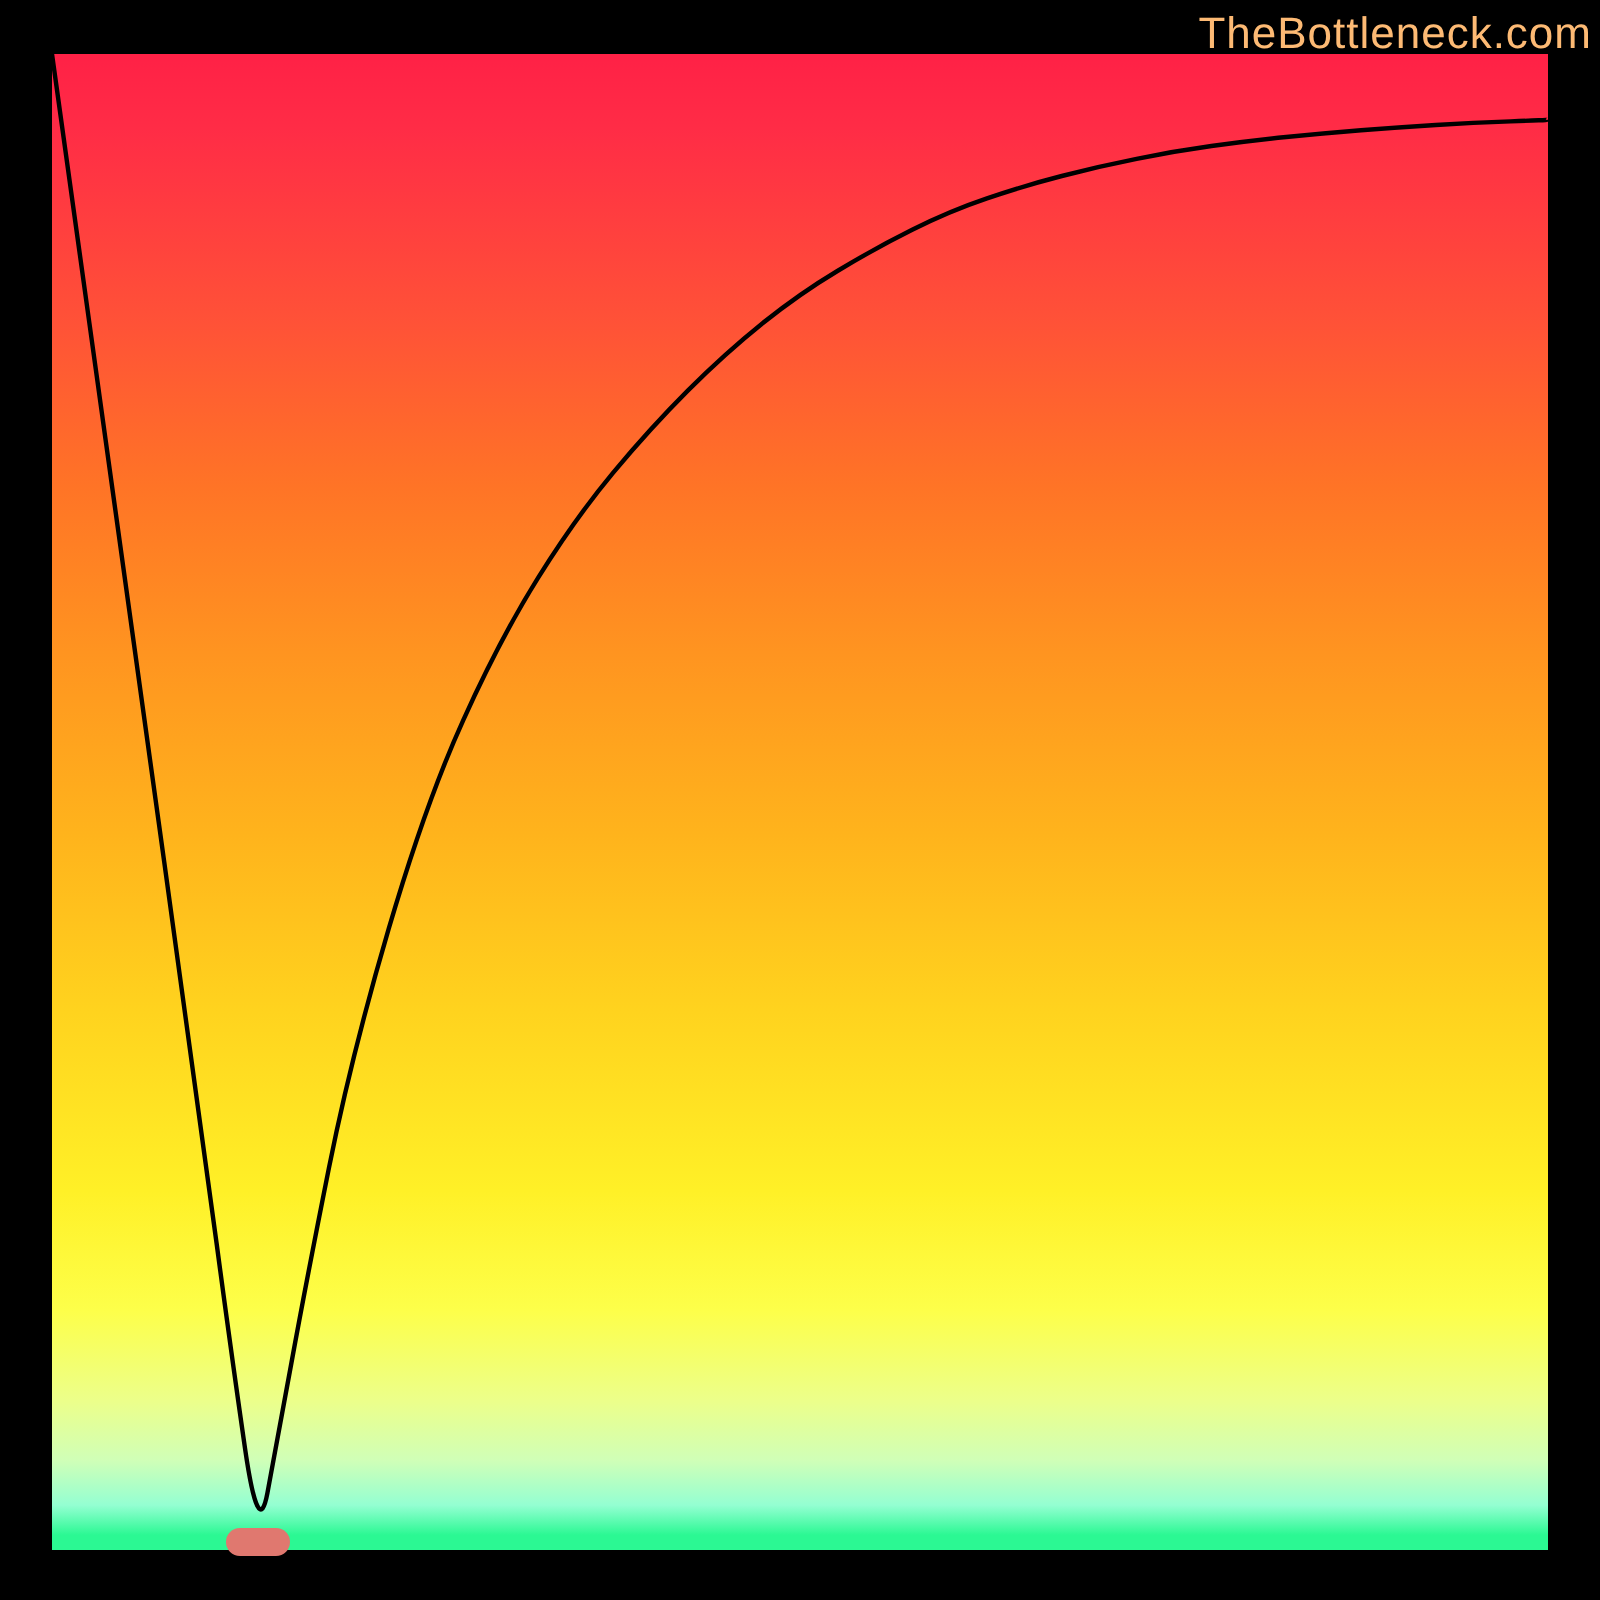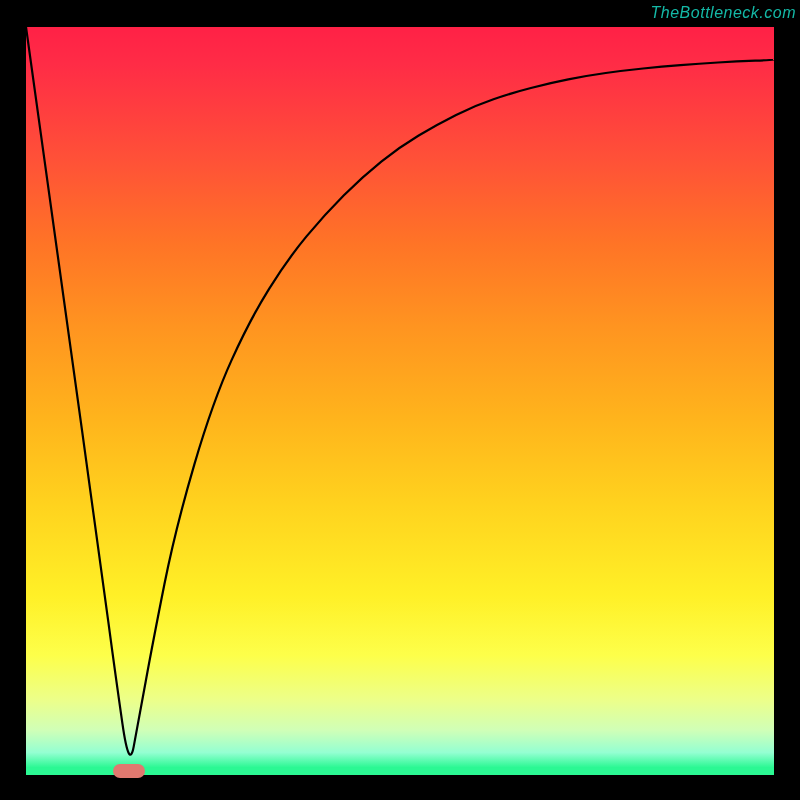--- a/index.html
+++ b/index.html
@@ -44,24 +44,23 @@
         #d0ffb7 94%,
         #94ffd2 97%,
         #2bf893 99%,
         #2bf893 100%
       );
     }
     .watermark {
       position: absolute;
       top: 4px;
       right: 4px;
-      color: #14b8a6;
-      font-size: 16px;
+      color: #fdba74;
+      font-size: 22px;
       letter-spacing: 0.5px;
-      font-style: italic;
     }
     .marker {
       position: absolute;
       background: #e0786f;
       border-radius: 10px;
     }
     svg.curve {
       position: absolute;
       left: 0;
       top: 0;

